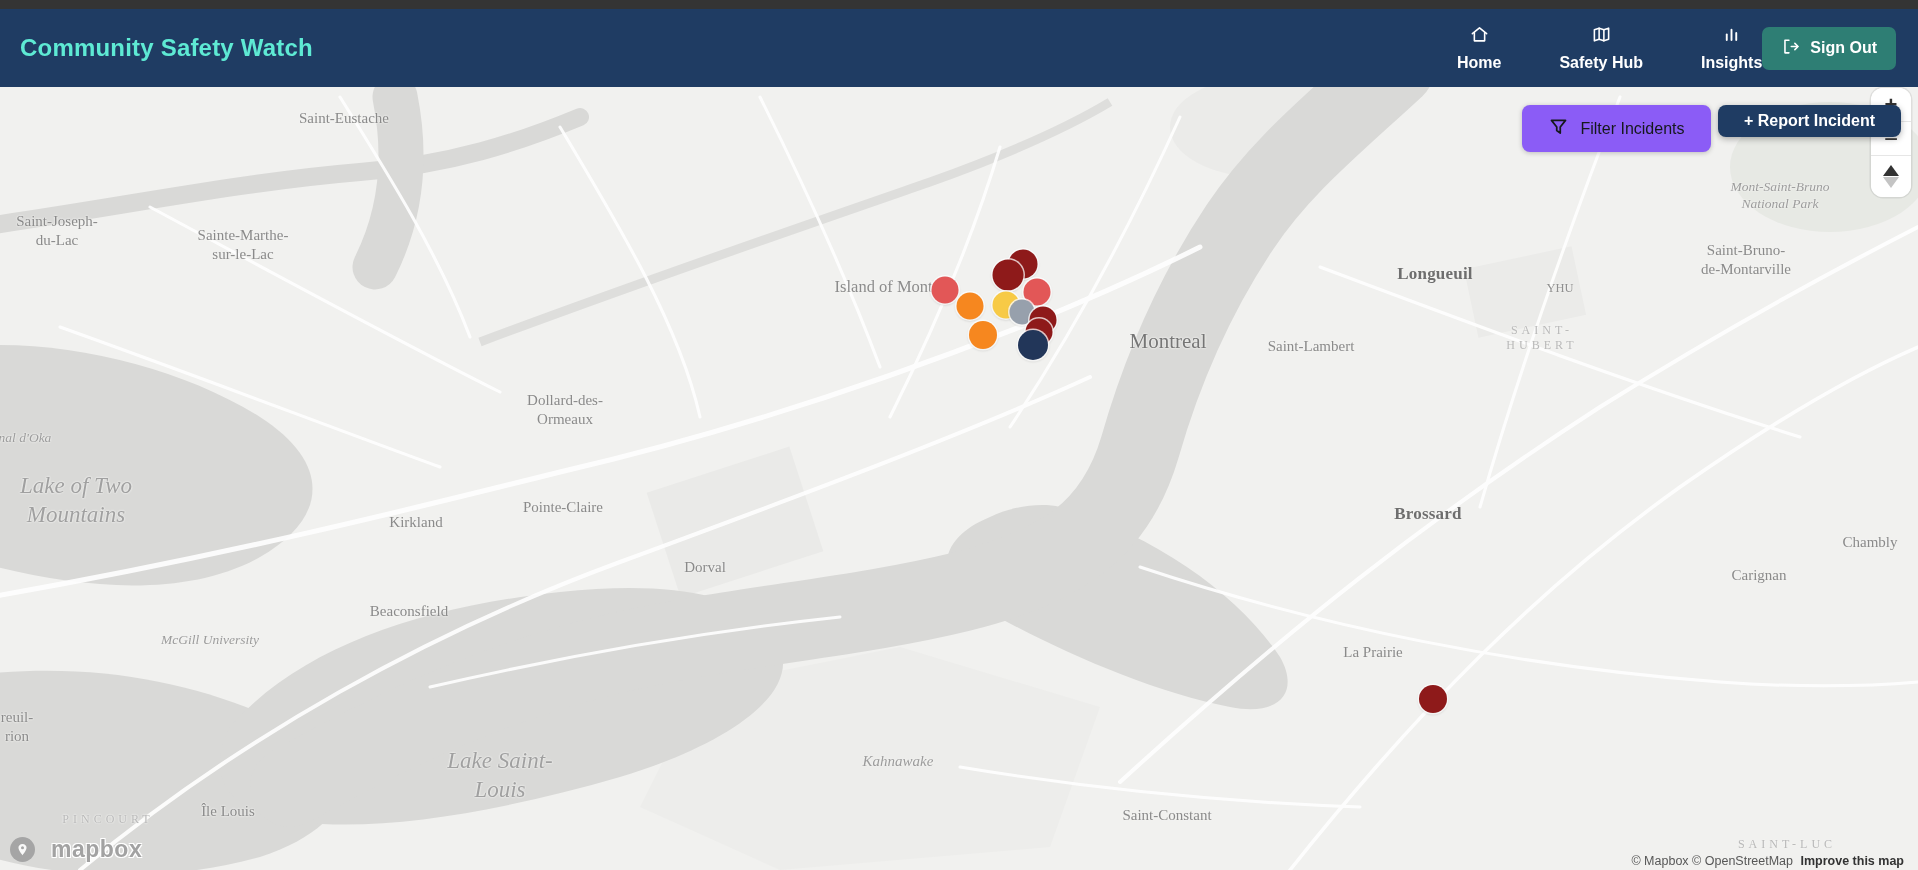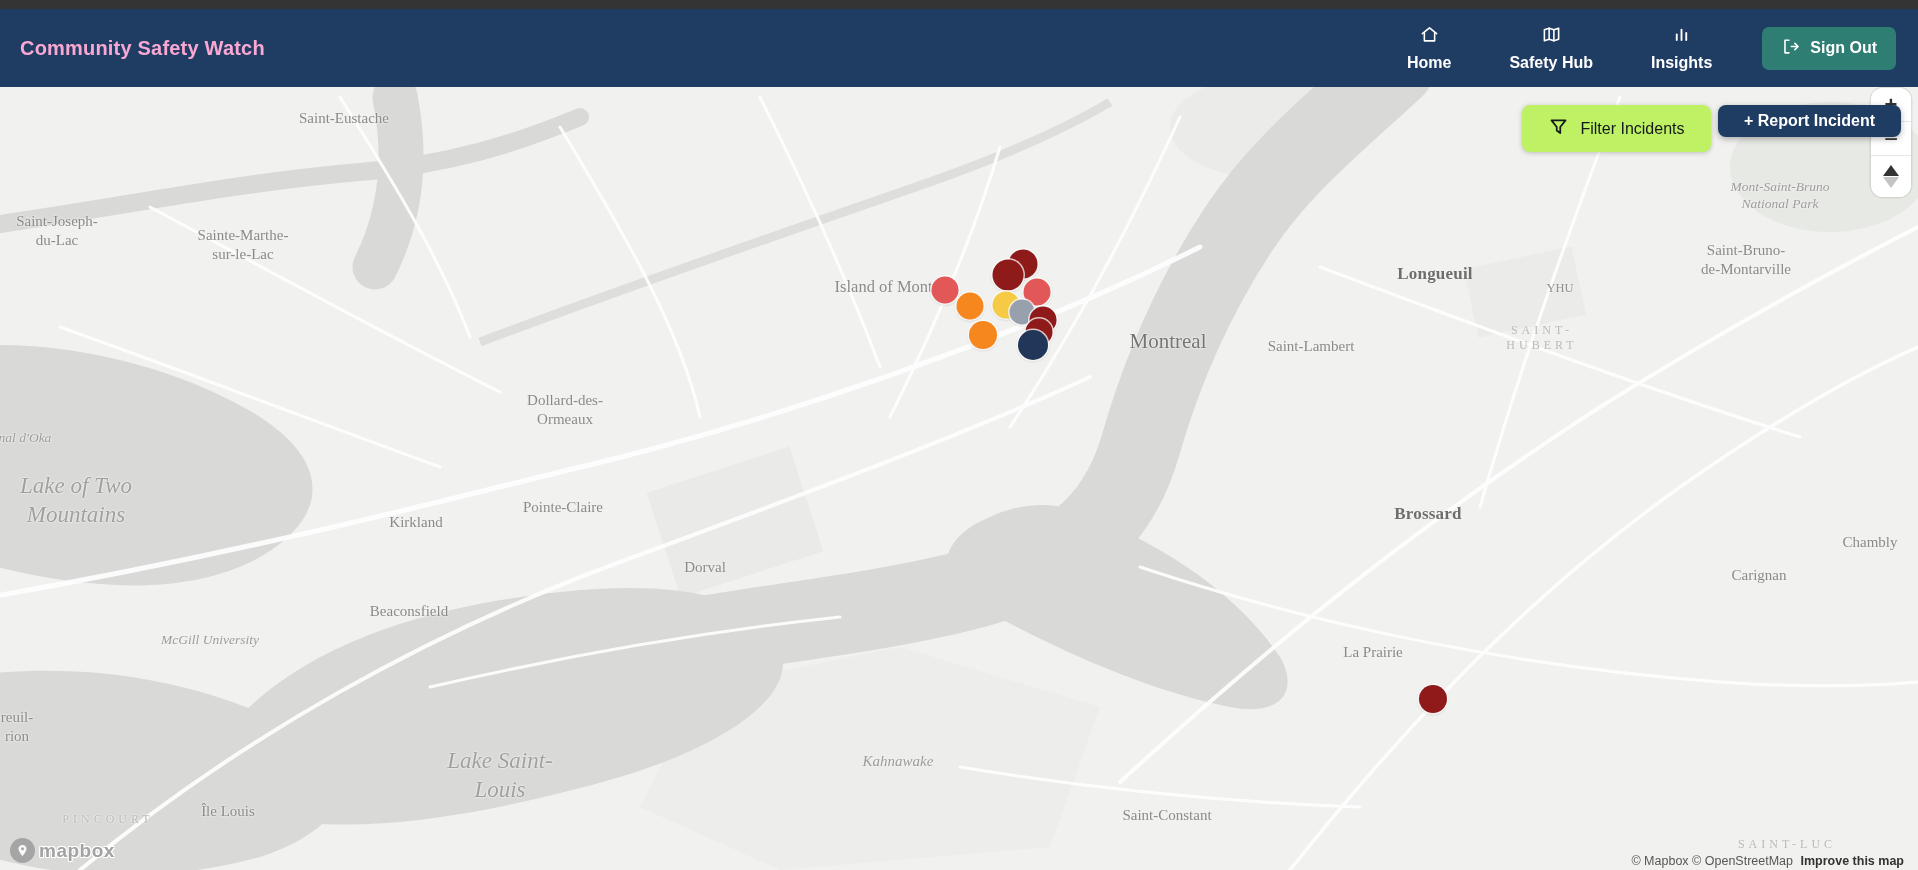--- a/index.html
+++ b/index.html
@@ -4,26 +4,26 @@
 <style>
   * { margin:0; padding:0; box-sizing:border-box; }
   html,body { width:1918px; height:870px; overflow:hidden; font-family:"Liberation Sans", sans-serif; background:#f1f1ef; }
 
   
   .top-strip { position:absolute; left:0; top:0; width:1918px; height:9px; background:#343434; z-index:40; }
 
   
   header { position:absolute; left:0; top:9px; width:1918px; height:78px; background:#1f3c63; z-index:30;
            display:flex; align-items:center; justify-content:space-between; padding:0 22px 0 20px; }
-  .app-title { color:#f9a8d4; font-size:20px; font-weight:bold; letter-spacing:.2px; }
+  .app-title { color:#5eead4; font-size:24px; font-weight:bold; letter-spacing:.2px; }
   nav { display:flex; align-items:center; }
   .nav-item { display:flex; align-items:center; gap:10px; color:#fff; font-size:16px; font-weight:bold;
               margin-left:58px; cursor:pointer; text-decoration:none;flex-direction:column; }
   .nav-item svg { display:block; }
-  .signout { display:flex; align-items:center; gap:10px; margin-left:50px; background:#2e7e74; color:#fff;
+  .signout { display:flex; align-items:center; gap:10px; background:#2e7e74; color:#fff;
              font-size:16px; font-weight:bold; border:none; border-radius:7px; padding:10px 19px; cursor:pointer;
              font-family:"Liberation Sans", sans-serif; }
 
   
   .map { position:absolute; left:0; top:87px; width:1918px; height:783px; background:#f1f1ef; overflow:hidden; cursor:grab; }
   .basemap { position:absolute; left:0; top:0; }
 
   .map-label { position:absolute; transform:translate(-50%,-50%); white-space:pre-line; text-align:center;
                line-height:1.28; pointer-events:none; text-shadow:0 0 2px #f5f5f3,0 0 2px #f5f5f3;font-family:Liberation Serif, serif; }
   .lab-city     { font-size:21px;   color:#757575; }
@@ -33,21 +33,21 @@
   .lab-area     { font-size:13.5px; color:#9c9c9c; font-style:italic; }
   .lab-area15   { font-size:15px;   color:#9c9c9c; font-style:italic; }
   .lab-water    { font-size:23px; color:#a0a0a0; font-style:italic; }
   .lab-district { font-size:12px;   color:#b9b9b9; letter-spacing:4px; }
   .lab-airport  { font-size:12.5px; color:#8f8f8f; }
 
   .marker { position:absolute; border-radius:50%; transform:translate(-50%,-50%);
             box-shadow:0 0 0 1.5px rgba(255,255,255,.75), 0 1px 3px rgba(0,0,0,.25); cursor:pointer; }
 
   
-  .filter-btn { position:absolute; left:1522px; top:18px; width:189px; height:47px; background:#bef264; border:none;
+  .filter-btn { position:absolute; left:1522px; top:18px; width:189px; height:47px; background:#8b5cf6; border:none;
                 border-radius:8px; box-shadow:0 1px 5px rgba(0,0,0,.22); display:flex; align-items:center;
                 justify-content:center; gap:11px; font-size:16px; color:#15181c; cursor:pointer; z-index:10;
                 font-family:"Liberation Sans", sans-serif; }
   .report-btn { position:absolute; left:1718px; top:18px; width:183px; height:32px; background:#1f3c63; border:none;
                 border-radius:8px; box-shadow:0 2px 6px rgba(0,0,0,.3); color:#fff; font-size:16px; font-weight:bold;
                 cursor:pointer; z-index:10; font-family:"Liberation Sans", sans-serif; }
 
   
   .zoomctl { position:absolute; right:7px; top:1px; width:40px; background:#fff; border-radius:12px;
              box-shadow:0 0 0 1.5px rgba(0,0,0,.08); z-index:5; overflow:hidden; }
@@ -57,22 +57,22 @@
   .zoom-out { height:34px; font-size:24px; color:#333; border-top:1px solid #e6e6e6 !important; }
   .compass  { height:42px; flex-direction:column; border-top:1px solid #e6e6e6 !important; gap:1px; }
   .tri-up   { width:0; height:0; border-left:8px solid transparent; border-right:8px solid transparent; border-bottom:11px solid #333; }
   .tri-down { width:0; height:0; border-left:8px solid transparent; border-right:8px solid transparent; border-top:11px solid #c4c4c4; }
 
   
   .logo { position:absolute; left:10px; bottom:7px; display:flex; align-items:center; gap:4px; text-decoration:none;
           z-index:6; cursor:pointer; }
   .logo-circle { width:25px; height:25px; border-radius:50%; background:#9d9d9d; opacity:.85; display:flex;
                  align-items:center; justify-content:center; }
-  .logo-word { font-size:19px; font-weight:bold; color:#a2a2a2; letter-spacing:.5px;
-               text-shadow:-1px -1px 0 #fff,1px -1px 0 #fff,-1px 1px 0 #fff,1px 1px 0 #fff; }
+  .logo-word { font-size:23px; font-weight:bold; color:#a2a2a2; letter-spacing:.5px;
+               text-shadow:-1px -1px 0 #fff,1px -1px 0 #fff,-1px 1px 0 #fff,1px 1px 0 #fff;margin-left:12px; }
   .attrib { position:absolute; right:14px; bottom:2px; font-size:12.5px; color:#575757; z-index:6;
             text-shadow:0 0 2px #f1f1ef; }
   .attrib a { color:#575757; text-decoration:none; cursor:pointer; }
   .attrib a.improve { font-weight:bold; color:#333; margin-left:4px; }
 </style>
 </head>
 <body>
 
 <div class="top-strip"></div>
 

